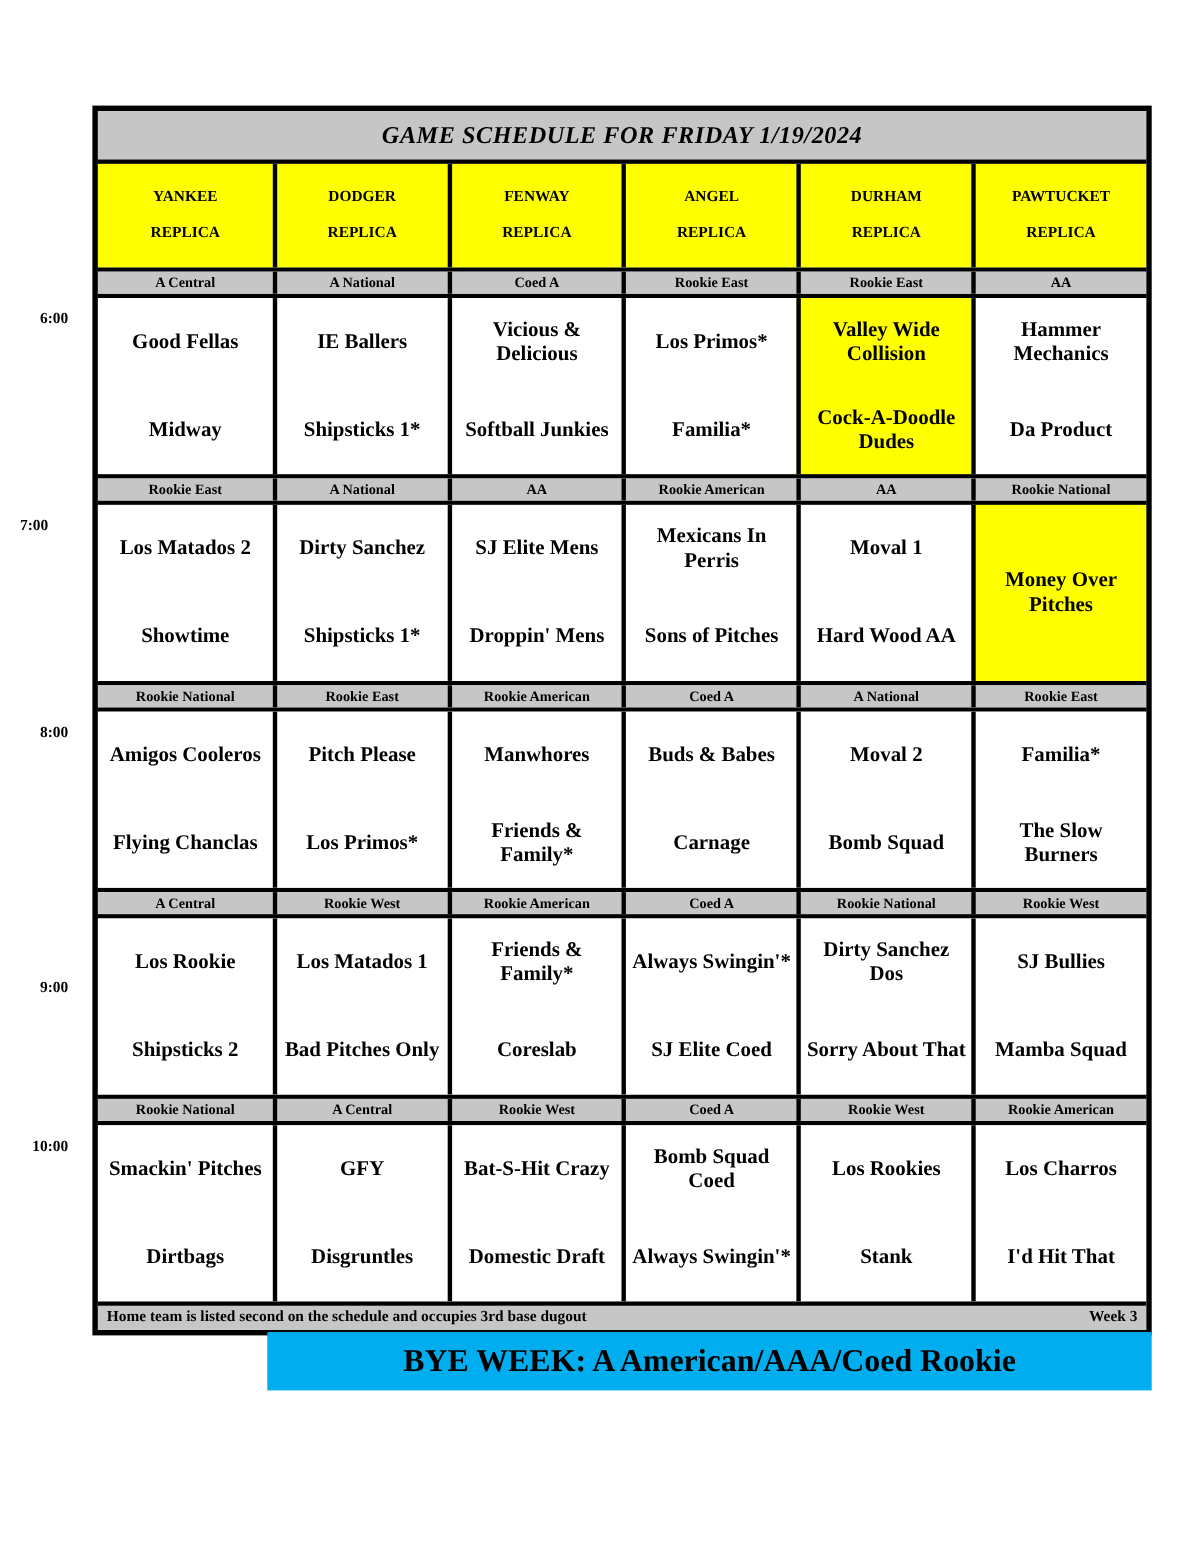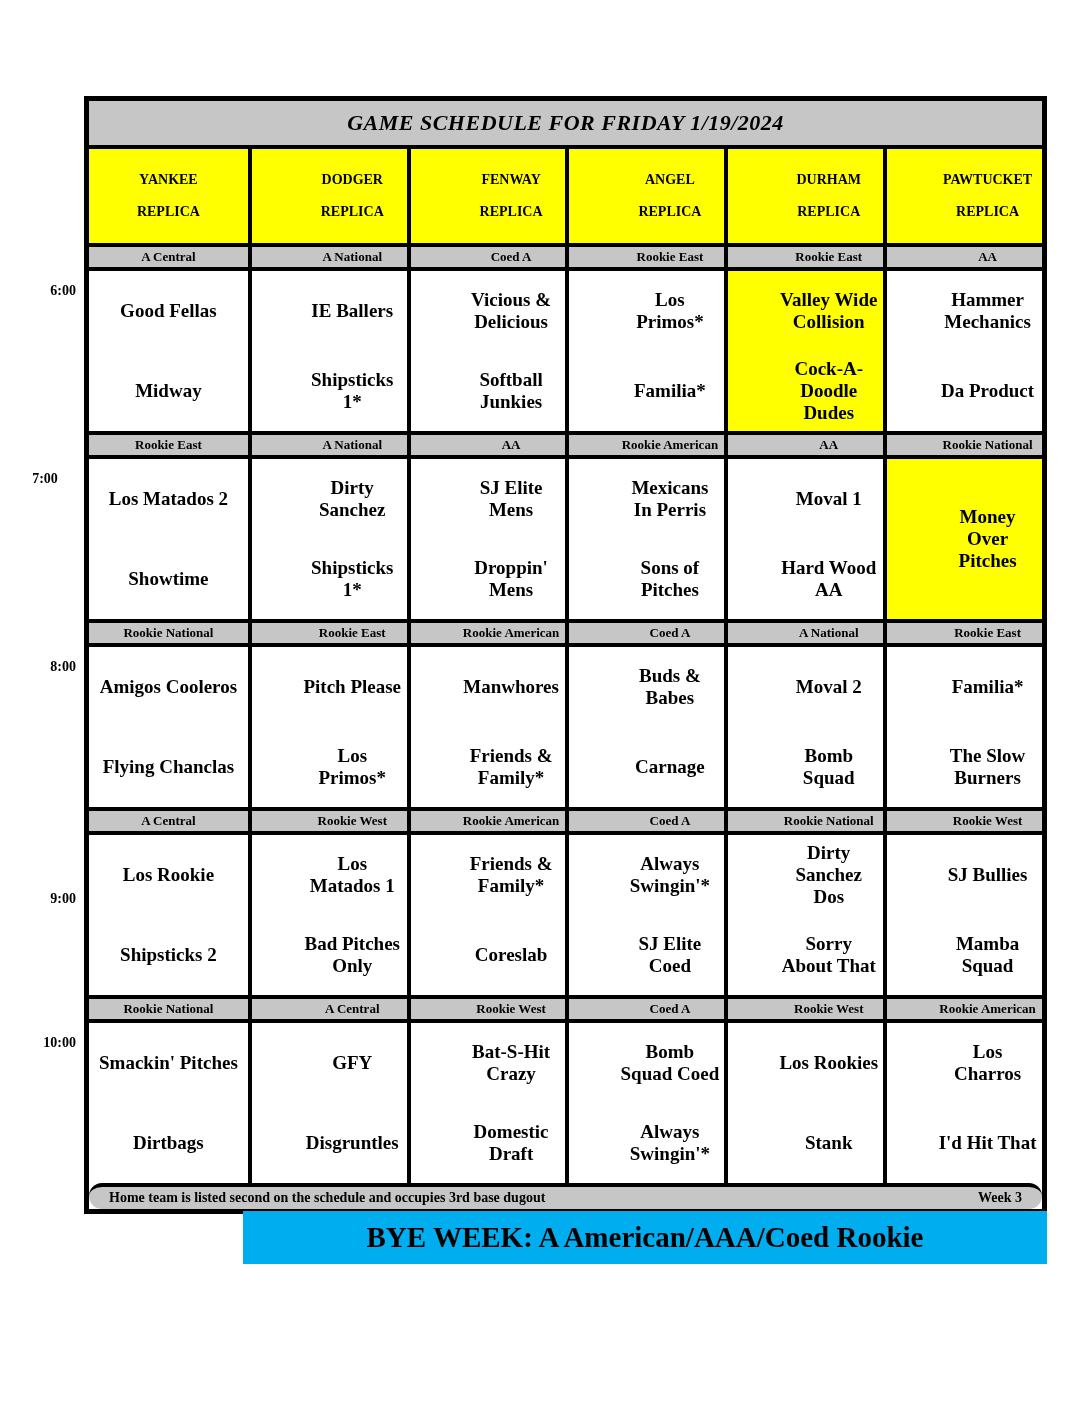--- a/index.html
+++ b/index.html
@@ -22,21 +22,21 @@
     position:absolute;left:84px;top:96px;width:963px;
     border:5px solid var(--grid);background:#fff;
   }
   .title-row{
     height:44px;background:var(--band-bg);
     display:flex;align-items:center;justify-content:center;
     font-size:22px;letter-spacing:.5px;font-style:italic;
   }
   .row{display:grid;grid-template-columns:repeat(6,1fr);border-top:4px solid var(--grid);}
   .cell{min-width:0;}
-  .cell + .cell{border-left:4px solid var(--grid);padding-left:46px;}
+  .cell + .cell{border-left:4px solid var(--grid);}
 
   .head{
     height:94px;background:var(--header-bg);
     display:flex;flex-direction:column;align-items:center;justify-content:center;
     gap:16px;font-size:14px;text-align:center;
   }
   .div-label{
     height:20px;background:var(--band-bg);
     display:flex;align-items:center;justify-content:center;
     font-size:13px;text-align:center;white-space:nowrap;overflow:hidden;
@@ -44,25 +44,25 @@
   .game{height:160px;background:#fff;display:flex;flex-direction:column;}
   .game.hl{background:var(--highlight-bg);}
   .team{
     flex:1;display:flex;align-items:center;justify-content:center;
     font-size:19px;line-height:1.15;text-align:center;padding:0 5px;
   }
 
   .footer-row{
     height:26px;background:var(--band-bg);border-top:4px solid var(--grid);
     display:flex;align-items:center;justify-content:space-between;
-    font-size:14px;padding:0 20px;border-radius:13px;
+    font-size:14px;padding:0 8px;
   }
 
   .time-label{
-    position:absolute;left:14px;width:62px;text-align:right;
+    position:absolute;left:0;width:62px;text-align:right;
     font-size:14px;
   }
   .t0{top:283px;} .t1{top:471px;text-align:center;} .t2{top:659px;} .t3{top:847px;margin-top:44px;} .t4{top:1035px;}
 
   .bye-banner{
     position:absolute;left:243px;top:1211px;width:804px;height:53px;
     background:var(--banner-bg);
     display:flex;align-items:center;justify-content:center;
     font-size:29px;color:#000;
   }

